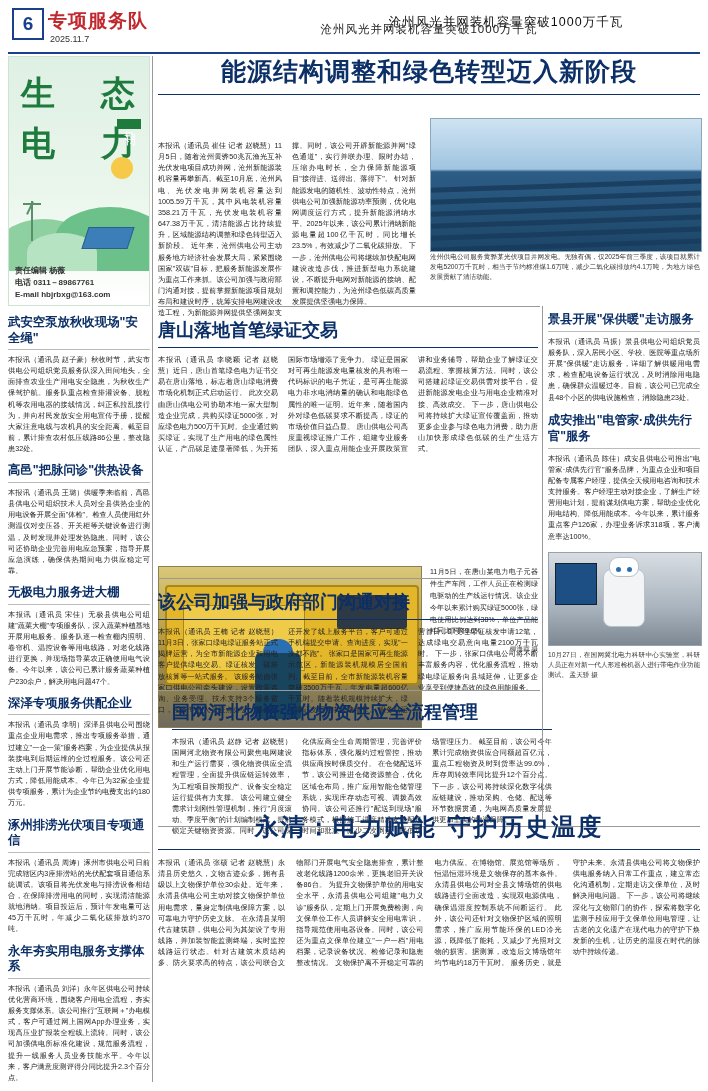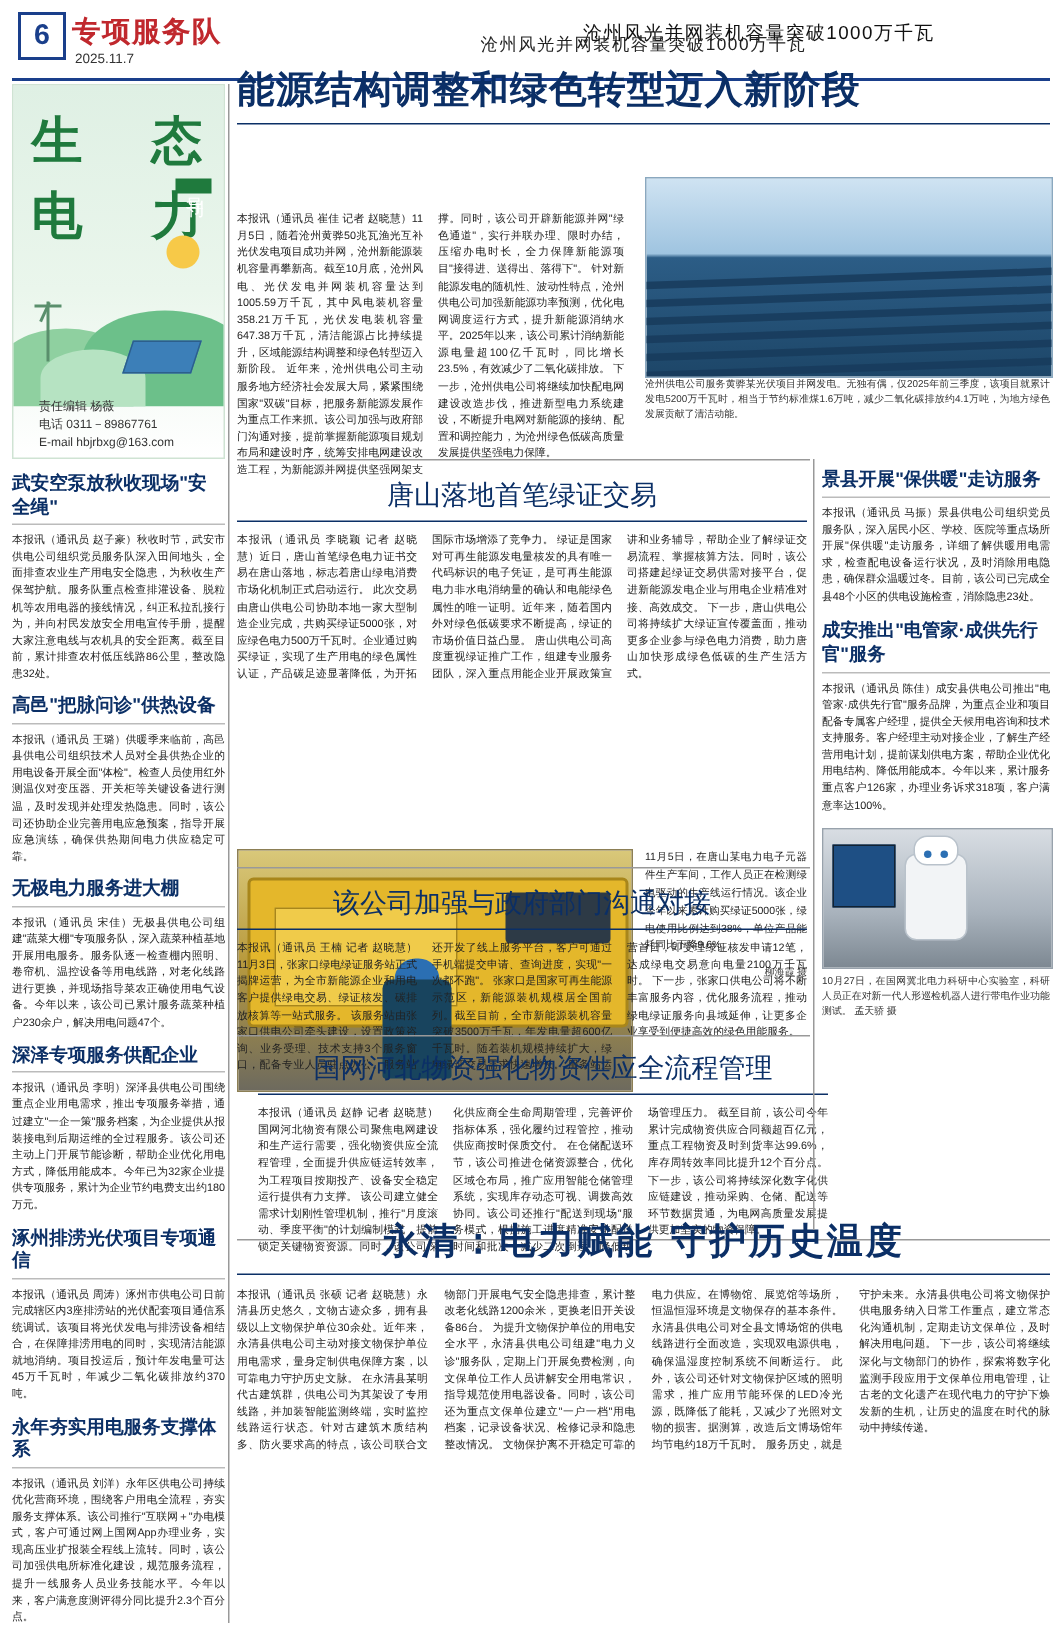--- a/index.html
+++ b/index.html
@@ -29,44 +29,44 @@
   .hill{position:absolute;bottom:0;border-radius:50% 50% 0 0;}
   .h1{left:-10px;width:90px;height:52px;background:#8fd0a0;}
   .h2{left:46px;width:110px;height:64px;background:#6cc08a;}
   .h3{left:18px;width:70px;height:38px;background:#b6e3c2;}
   .sun{position:absolute;right:16px;top:6px;width:22px;height:22px;border-radius:50%;background:#f7c948;}
   .tower{position:absolute;left:22px;bottom:30px;width:2px;height:40px;background:#5a8f6c;}
   .blade{position:absolute;left:14px;bottom:66px;width:18px;height:2px;background:#5a8f6c;}
   .blade2{position:absolute;left:20px;bottom:56px;width:2px;height:14px;background:#5a8f6c;transform:rotate(25deg);}
   .panel{position:absolute;left:76px;bottom:22px;width:44px;height:20px;background:#3c7fb8;transform:skewX(-18deg);
          border:1px solid #2c5f8c;}
-  .credit{position:absolute;left:17px;bottom:4px;font-size:8px;color:#333;line-height:1.5;}
+  .credit{position:absolute;left:6px;bottom:4px;font-size:8px;color:#333;line-height:1.5;font-weight:bold;}
 
   .lcol-article{width:142px;margin-top:9px;}
   .lcol-h{font-size:12.4px;font-weight:bold;color:#0b2f66;line-height:1.25;border-bottom:1px solid #bbb;padding-bottom:3px;margin-bottom:4px;}
   .lcol-b{font-size:7.2px;line-height:1.55;color:#222;text-align:justify;}
 
   
   .lead{position:absolute;left:158px;top:22px;width:542px;}
   .lead-kicker{text-align:center;font-size:11.5px;color:#222;letter-spacing:1px;}
-  .lead-title{font-family:"DejaVu Serif","Liberation Serif",serif;font-weight:bold;font-size:25px;
-              color:#0b2f66;margin-top:6px;letter-spacing:1px;}
+  .lead-title{text-align:center;font-family:"DejaVu Serif","Liberation Serif",serif;font-weight:bold;font-size:25px;
+              color:#0b2f66;margin-top:18px;letter-spacing:1px;}
   .lead-rule{width:100%;height:1px;background:#0b2f66;margin-top:6px;}
   .lead-sum{margin-top:6px;border:1px solid #9bb7d4;background:#f3f8fd;padding:6px 8px;font-size:7.6px;line-height:1.6;
             color:#123;text-align:justify;}
   .lead-body{position:absolute;left:0;top:118px;width:258px;column-count:2;column-gap:10px;font-size:7.2px;
              line-height:1.55;text-align:justify;color:#222;}
   .lead-photo{position:absolute;left:272px;top:96px;width:270px;height:132px;
               background:linear-gradient(180deg,#cfe3f2 0%,#9fc4e0 38%,#2c5d86 40%,#1d4668 100%);overflow:hidden;border:1px solid #8aa8bf;}
   .pv-row{position:absolute;height:5px;background:#173b5c;opacity:.85;}
   .lead-cap{position:absolute;left:272px;top:230px;width:270px;font-size:6.6px;line-height:1.5;color:#333;text-align:justify;}
 
   
   .tangshan{position:absolute;left:158px;top:318px;width:380px;}
-  .sec-title{text-align:center;font-family:"DejaVu Serif","Liberation Serif",serif;font-weight:normal;font-size:18px;color:#0b2f66;}
+  .sec-title{text-align:left;font-family:"DejaVu Serif","Liberation Serif",serif;font-weight:bold;font-size:18px;color:#0b2f66;}
   .sec-rule{width:100%;height:1px;background:#0b2f66;margin-top:5px;}
   .tangshan-body{margin-top:6px;column-count:3;column-gap:10px;font-size:7.2px;line-height:1.55;text-align:justify;color:#222;}
   .ts-photo{position:absolute;left:0;top:248px;width:262px;height:160px;background:linear-gradient(180deg,#d9c87a 0%,#b99b3e 45%,#6d6a5e 100%);
             border:1px solid #8c7f55;overflow:hidden;}
   .truck{position:absolute;left:6px;top:18px;width:250px;height:96px;background:#e4b72b;border:2px solid #a8861b;border-radius:4px;}
   .truckwin{position:absolute;left:170px;top:8px;width:70px;height:34px;background:#2d3a46;border-radius:3px;}
   .cable{position:absolute;left:16px;top:18px;width:120px;height:64px;background:#f0cb4a;border:1px solid #a8861b;}
   .worker{position:absolute;left:96px;top:86px;width:46px;height:66px;background:#18445e;border-radius:6px 6px 2px 2px;}
   .helmet{position:absolute;left:104px;top:72px;width:30px;height:18px;background:#2b6fb3;border-radius:14px 14px 3px 3px;}
   .ts-sidecap{position:absolute;left:272px;top:248px;width:108px;font-size:7px;line-height:1.7;color:#222;text-align:justify;}

